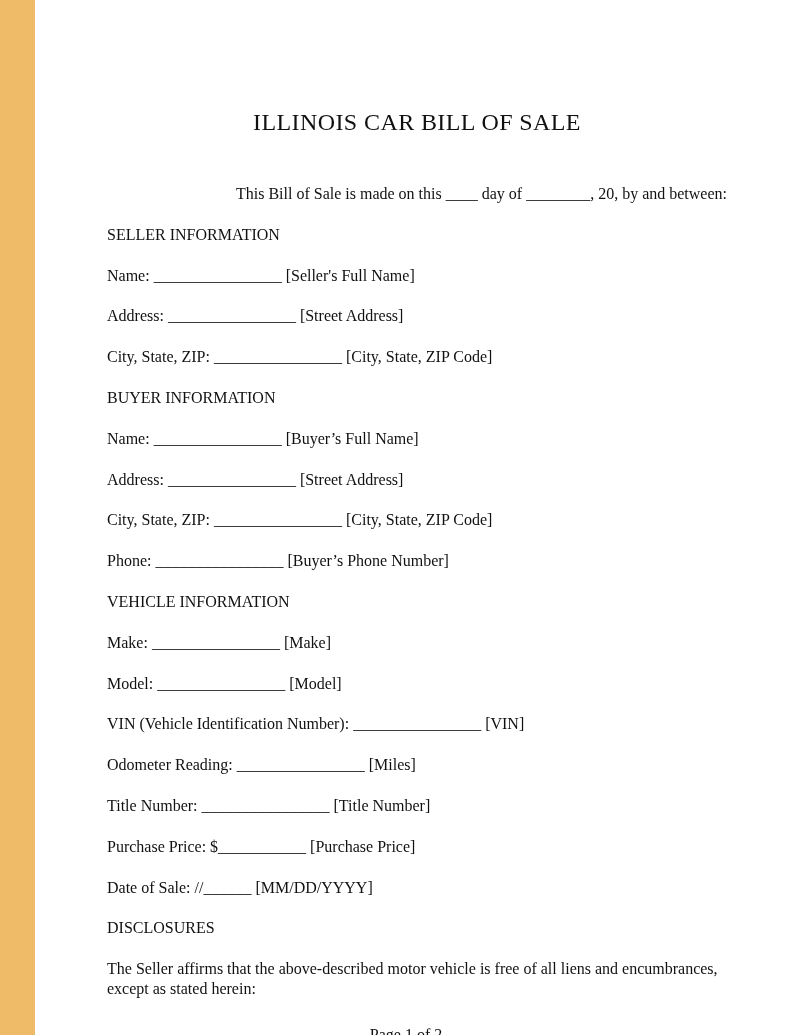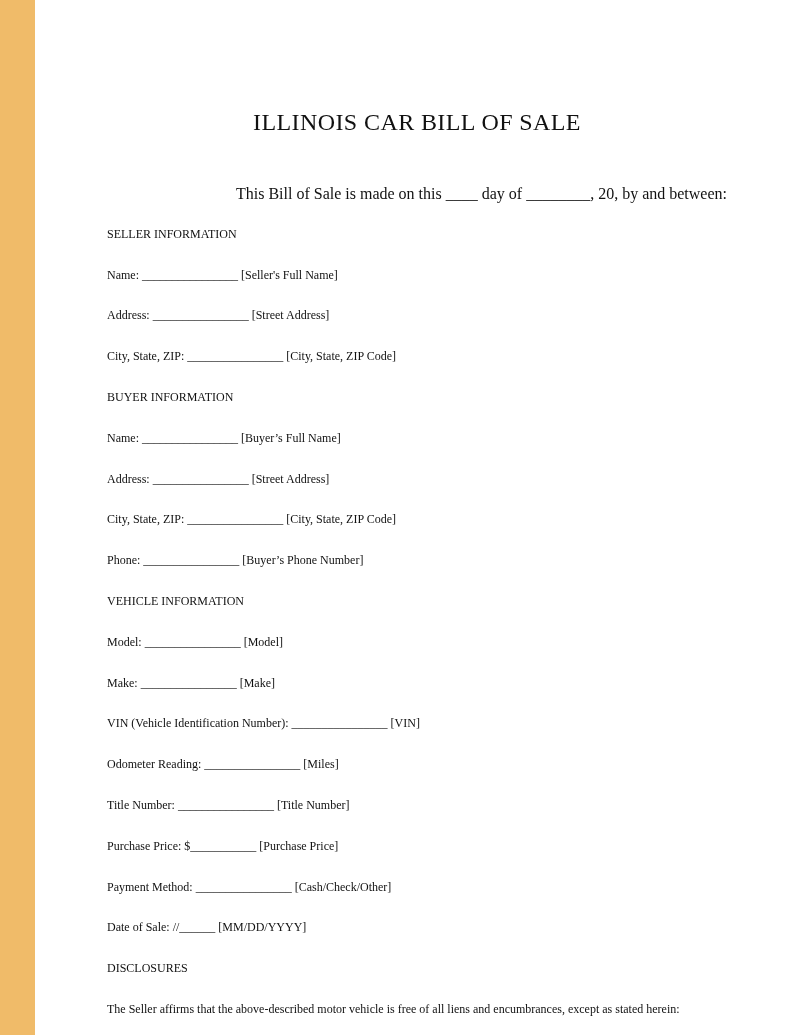--- a/index.html
+++ b/index.html
@@ -44,21 +44,21 @@
     line-height: 19.8px;
     text-align: right;
   }
   .section {
     margin: 15px 0 0 0;
     font-size: 16px;
     line-height: 19.8px;
   }
   .section .heading,
   .section .line {
-    font-size: 12px;
+    font-size: 16px;
     line-height: 19.8px;
     margin-top: 21px;
   }
   .logo {
     margin: 55px 0 0 0;
     font-family: "Liberation Sans", sans-serif;
     font-size: 21px;
     line-height: 24px;
     color: #1D1D1D;
     letter-spacing: 0.3px;
@@ -94,30 +94,29 @@
   <div class="section">
     <div class="heading">BUYER INFORMATION</div>
     <div class="line">Name: ________________ [Buyer’s Full Name]</div>
     <div class="line">Address: ________________ [Street Address]</div>
     <div class="line">City, State, ZIP: ________________ [City, State, ZIP Code]</div>
     <div class="line">Phone: ________________ [Buyer’s Phone Number]</div>
   </div>
 
   <div class="section">
     <div class="heading">VEHICLE INFORMATION</div>
+    <div class="line">Make: ________________ [Make]</div>
     <div class="line">Model: ________________ [Model]</div>
-    <div class="line">Make: ________________ [Make]</div>
     <div class="line">VIN (Vehicle Identification Number): ________________ [VIN]</div>
     <div class="line">Odometer Reading: ________________ [Miles]</div>
     <div class="line">Title Number: ________________ [Title Number]</div>
   </div>
 
   <div class="section">
     <div class="line">Purchase Price: $___________ [Purchase Price]</div>
-    <div class="line">Payment Method: ________________ [Cash/Check/Other]</div>
     <div class="line">Date of Sale: //______ [MM/DD/YYYY]</div>
   </div>
 
   <div class="section">
     <div class="heading">DISCLOSURES</div>
     <div class="line">The Seller affirms that the above-described motor vehicle is free of all liens and encumbrances, except as stated herein:</div>
   </div>
 
 
   <div class="footer">Page 1 of 2</div>

